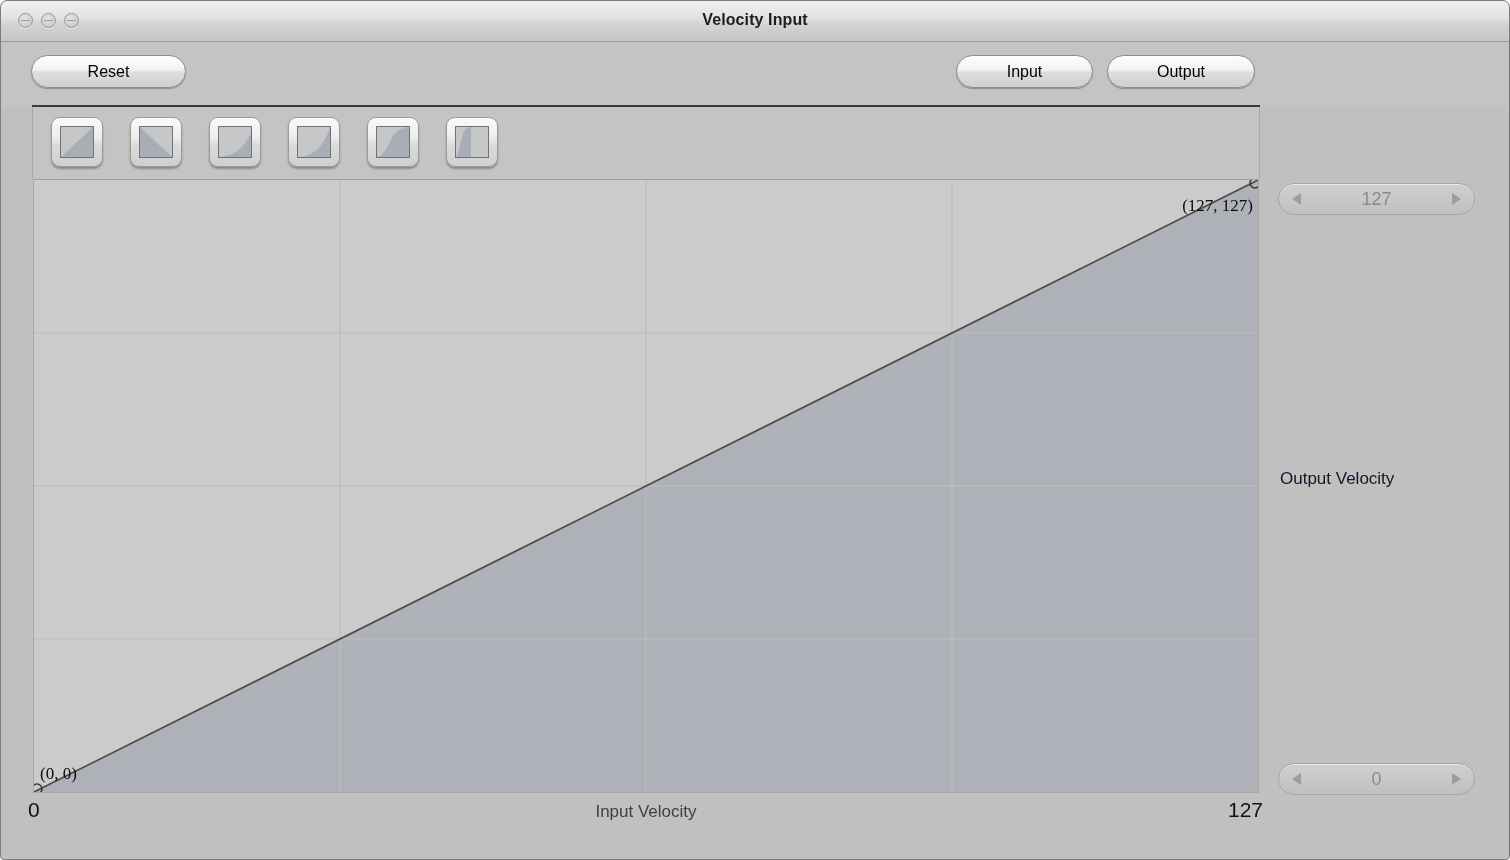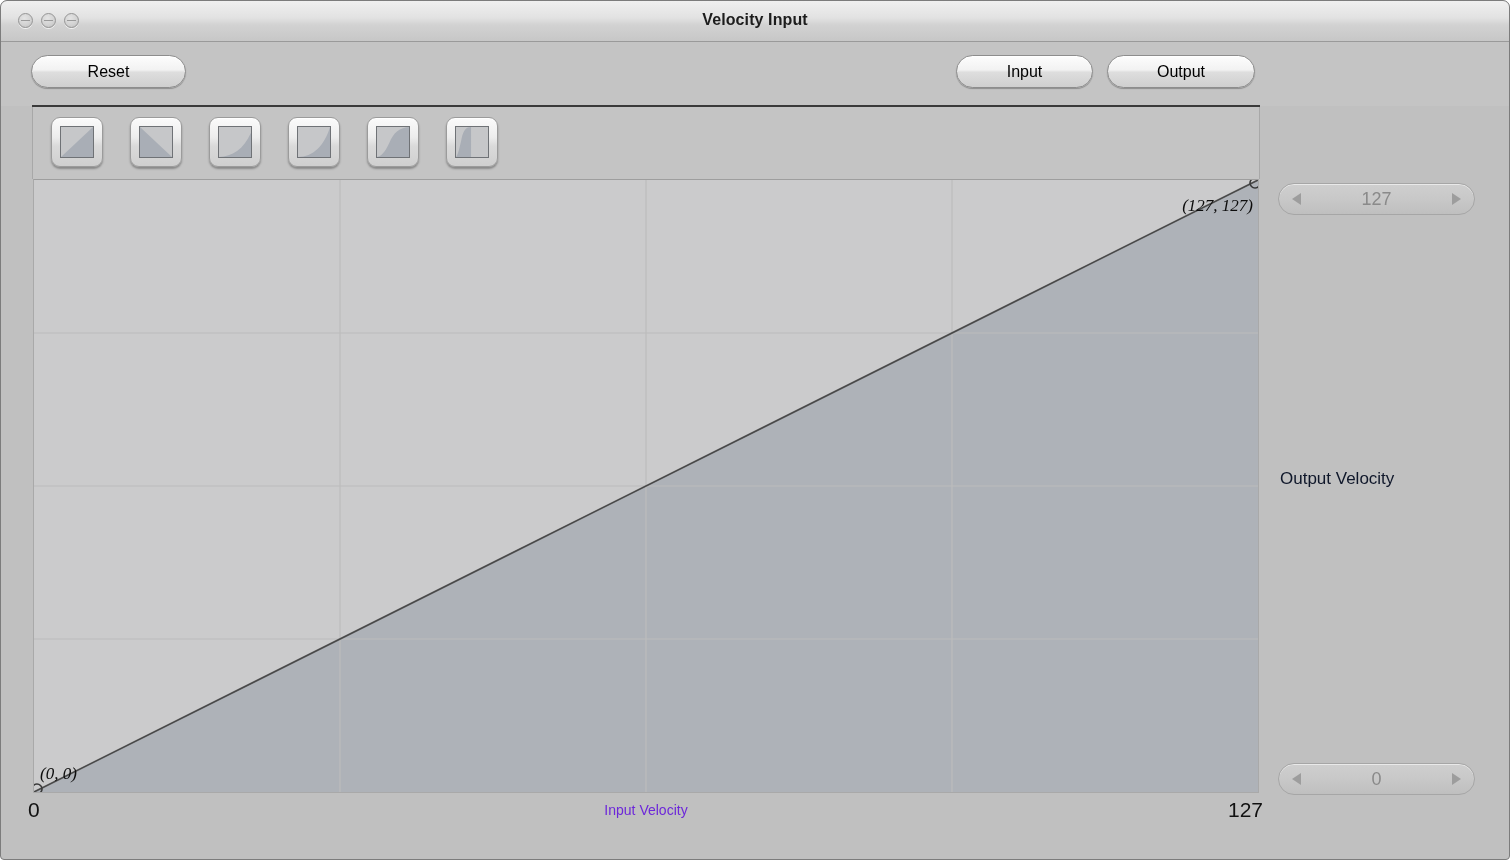--- a/index.html
+++ b/index.html
@@ -171,21 +171,20 @@
     overflow: hidden;
   }
   #graph svg { display: block; width: 100%; height: 100%; }
 
   .pt-label {
     position: absolute;
     font-family: "Liberation Serif", "DejaVu Serif", serif;
     font-size: 17px;
     color: #0d0d0d;
     white-space: nowrap;
-    font-style: italic;
   }
   #label-max { right: 5px; top: 16px; }
   #label-min { left: 6px;  bottom: 8px; text-align: right; }
 
   
   #axis-row {
     position: absolute;
     left: 0;
     top: 795px;
     width: 1290px;
@@ -195,22 +194,22 @@
     position: absolute;
     left: 27px; top: 2px;
     font-size: 21px;
     color: #111;
   }
   #axis-title {
     position: absolute;
     left: 0; width: 1290px;
     top: 6px;
     text-align: center;
-    font-size: 14px;
-    color: #6d28d9;
+    font-size: 17px;
+    color: #404040;
   }
   #axis-max {
     position: absolute;
     right: 28px; top: 2px;
     font-size: 21px;
     color: #111;
   }
 
   
   #y-axis-title {

